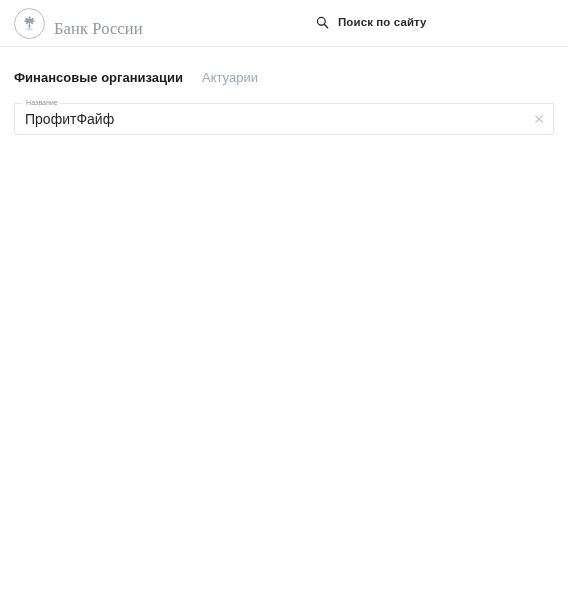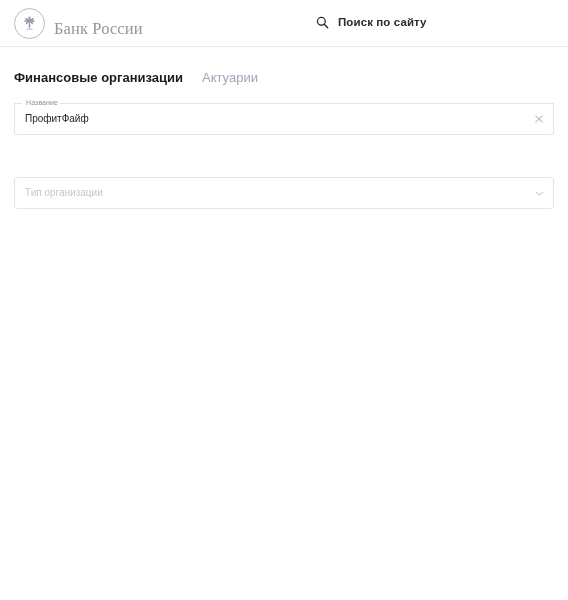--- a/index.html
+++ b/index.html
@@ -157,21 +157,21 @@
     white-space: nowrap;
   }
   .field-input {
     position: absolute;
     left: 11px;
     right: 34px;
     top: 0;
     bottom: 0;
     display: flex;
     align-items: center;
-    font-size: 10px;
+    font-size: 14px;
     line-height: 14px;
     color: #23242a;
     white-space: nowrap;
     overflow: hidden;
   }
   .field-input.placeholder {
     color: #c3c7cf;
   }
   .clear-btn {
     position: absolute;
@@ -251,23 +251,14 @@
         <line x1="9" y1="1" x2="1" y2="9" stroke="#b9bdc5" stroke-width="1.3" stroke-linecap="round"></line>
       </svg>
     </span>
   </div>
 
 
 
 
 
 
-  <div class="field">
-    <div class="field-box"></div>
-    <div class="field-input placeholder">Тип организации</div>
-    <span class="caret-btn">
-      <svg width="9" height="6" viewBox="0 0 10 6" aria-hidden="true">
-        <polyline points="1,1.4 5,4.6 9,1.4" fill="none" stroke="#c3c7cf" stroke-width="1.2" stroke-linecap="round" stroke-linejoin="round"></polyline>
-      </svg>
-    </span>
-  </div>
 
 </div>
 
 </body></html>

